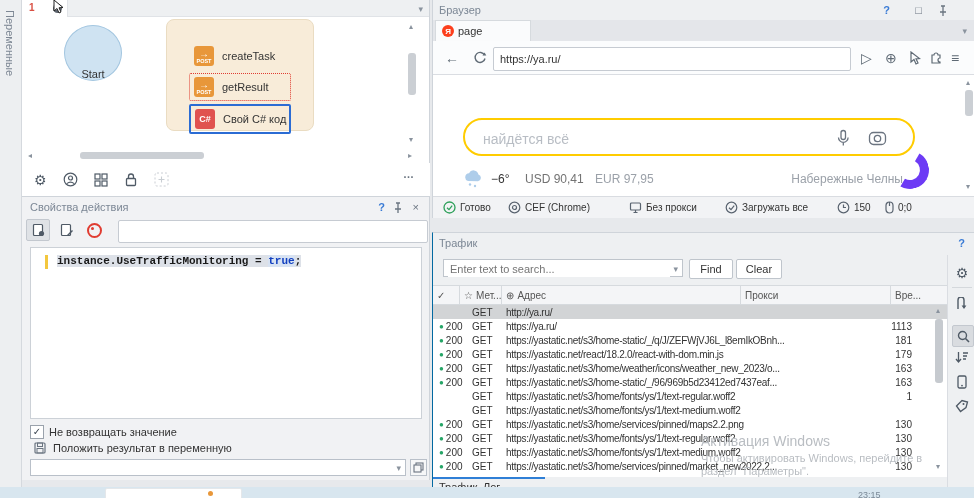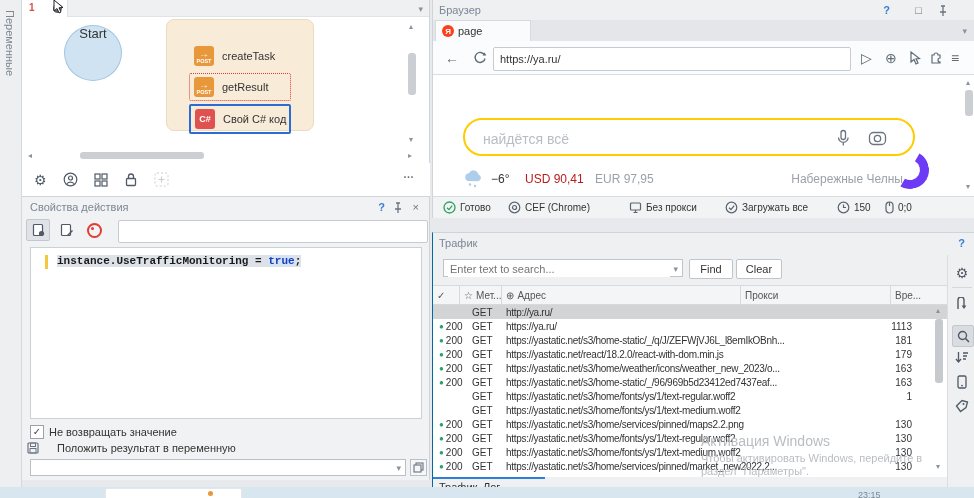--- a/index.html
+++ b/index.html
@@ -14,21 +14,21 @@
 
   
   .designer{left:22px;top:0;width:408px;height:196px;background:#fff;border-right:1px solid #cfd4da;border-bottom:1px solid #cfd4da;}
   .d-tabbar{left:0;top:0;width:100%;height:17px;background:#eef0f2;border-bottom:1px solid #e0e3e7;}
   .d-tab{left:0;top:0;width:46px;height:17px;background:#fff;border-right:1px solid #e0e3e7;}
   .d-tab .num{position:absolute;left:7px;top:2px;color:#d94f43;font-weight:bold;font-size:10px;}
   .d-tab .closec{position:absolute;right:5px;top:4px;width:9px;height:9px;border-radius:50%;background:#5f6670;}
   .d-tab .closec::after{content:"";position:absolute;left:3px;top:3px;width:3px;height:3px;border-radius:50%;background:#fff;}
   .caret{color:#8a939e;font-size:9px;}
   .d-canvas{left:0;top:17px;width:396px;height:133px;background:#fff;overflow:hidden;}
-  .start-node{left:42px;top:8px;width:58px;height:56px;border-radius:50%;background:#cfe3f2;border:1px solid #a3c6e0;display:flex;align-items:flex-start;justify-content:center;font-size:13px;color:#333;}
+  .start-node{left:42px;top:8px;width:58px;height:56px;border-radius:50%;background:#cfe3f2;border:1px solid #a3c6e0;display:flex;align-items:flex-end;justify-content:center;font-size:11px;color:#333;}
   .group{left:144px;top:2px;width:148px;height:112px;border-radius:8px;background:#f8ecd9;border:1px solid #eadcc2;padding:22px;}
   .task{display:flex;align-items:center;height:26px;margin-bottom:3px;padding-left:4px;border:1px solid transparent;border-radius:2px;}
   .task.sel-red{border:1px dotted #e03c31;}
   .task.sel-blue{border:2px solid #2b6cd4;}
   .badge{width:20px;height:20px;border-radius:3px;color:#fff;display:flex;flex-direction:column;align-items:center;justify-content:center;font-weight:bold;flex:0 0 20px;}
   .badge.post{background:#e8973a;font-size:5.5px;}
   .badge.post::before{content:"\2192";font-size:10px;line-height:9px;font-weight:bold;}
   .badge.csharp{background:#e0524f;font-size:9px;}
   .task .tlabel{margin-left:8px;font-size:11px;color:#333;}
   .vscroll{right:0;top:0;width:12px;height:133px;}
@@ -52,42 +52,42 @@
   .rec::after{content:"";position:absolute;left:2px;top:2px;width:3px;height:3px;border-radius:50%;background:#e03c31;}
   .oarrow{color:#f0a030;font-weight:bold;font-size:14px;}
   .p-input{position:absolute;left:96px;top:23px;width:304px;height:19px;border:1px solid #c6cbd2;background:#fff;border-radius:2px;}
   .editor{left:8px;top:50px;width:392px;height:172px;background:#fff;border:1px solid #ccd1d7;}
   .marker{position:absolute;left:14px;top:7px;width:3px;height:14px;background:#f3c73e;}
   .code{position:absolute;left:26px;top:7px;font-family:"Liberation Mono","DejaVu Sans Mono",monospace;font-size:11px;font-weight:bold;}
   .code .plain{background:#dde1e8;color:#1a1a1a;}
   .code .kw{background:#d7e2f2;color:#1240c0;}
   .chkrow{left:8px;top:228px;display:flex;align-items:center;gap:5px;}
   .chkbox{width:12px;height:12px;background:#fff;border:1px solid #9aa2ac;font-size:10px;line-height:11px;text-align:center;color:#3a4450;}
-  .storerow{left:5px;top:245px;display:flex;align-items:center;gap:18px;}
+  .storerow{left:12px;top:245px;display:flex;align-items:center;gap:7px;}
   .combo{left:8px;top:262px;width:376px;height:17px;background:#fff;border:1px solid #b9c0c9;}
   .combo .caret{position:absolute;right:4px;top:3px;}
   .copybtn{left:388px;top:262px;width:17px;height:17px;background:#f6f7f8;border:1px solid #b9c0c9;display:flex;align-items:center;justify-content:center;}
 
   
   .browser{left:432px;top:0;width:542px;height:218px;background:#eef0f2;border-left:1px solid #cfd4da;}
   .b-tabbar{left:0;top:20px;width:542px;height:21px;background:#e4e6ea;}
   .b-tab{left:2px;top:0;width:96px;height:21px;background:#fafbfc;border:1px solid #d6dade;border-bottom:none;display:flex;align-items:center;padding-left:6px;gap:4px;}
   .favicon{width:12px;height:12px;border-radius:50%;background:#fc3f1d;color:#fff;font-size:8px;font-weight:bold;display:flex;align-items:center;justify-content:center;}
   .b-toolbar{left:0;top:41px;width:542px;height:34px;background:#fbfcfd;border-bottom:1px solid #dadde2;}
   .navico{position:absolute;top:9px;font-size:14px;color:#5f6a75;}
   .urlbox{position:absolute;left:60px;top:6px;width:344px;height:22px;border:1px solid #c6cbd2;border-radius:2px;background:#fff;font-size:11px;color:#333;padding:0 6px;font-family:"Liberation Sans",sans-serif;}
   .b-content{left:0;top:75px;width:542px;height:121px;background:#fff;overflow:hidden;}
   .searchbox{left:30px;top:43px;width:452px;height:38px;border:2px solid #fc0;border-radius:20px;background:#fff;}
   .searchbox input{position:absolute;left:16px;top:6px;width:330px;height:24px;border:none;outline:none;font-size:14px;color:#555;font-family:"Liberation Sans",sans-serif;}
   .searchbox input::placeholder{color:#b8bdc4;}
   .sb-ico{position:absolute;top:9px;}
   .arc{left:458px;top:76px;width:38px;height:38px;border-radius:50%;border:9px solid #6d3bf5;border-top-color:transparent;border-left-color:transparent;transform:rotate(-15deg);}
   .weather{left:30px;top:95px;width:500px;height:20px;}
   .w-temp{position:absolute;left:28px;top:2px;font-size:12px;color:#333;}
-  .w-usd{position:absolute;left:62px;top:2px;font-size:12px;color:#b91c1c;}
+  .w-usd{position:absolute;left:62px;top:2px;font-size:12px;color:#737373;}
   .w-eur{position:absolute;left:132px;top:2px;font-size:12px;color:#9ba1a9;}
   .w-city{position:absolute;right:60px;top:2px;font-size:12px;color:#9ba1a9;}
   .b-vscroll{right:0;top:77px;width:12px;height:118px;}
   .b-vscroll .thumb{position:absolute;left:2px;top:13px;width:8px;height:26px;background:#cbcfd4;border-radius:3px;}
   .statusbar{left:0;top:196px;width:542px;height:22px;background:#f2f3f5;border-top:1px solid #d9dce1;font-size:10px;color:#333;}
   .sb-item{position:absolute;top:4px;display:flex;align-items:center;gap:4px;}
 
   
   .traffic{left:432px;top:232px;width:619px;height:262px;background:#eef0f2;border-left:1px solid #0369a1;border-top:1px solid #cfd4da;}
   .t-search{left:10px;top:26px;width:240px;height:18px;background:#fff;border:1px solid #bfc5cc;}

